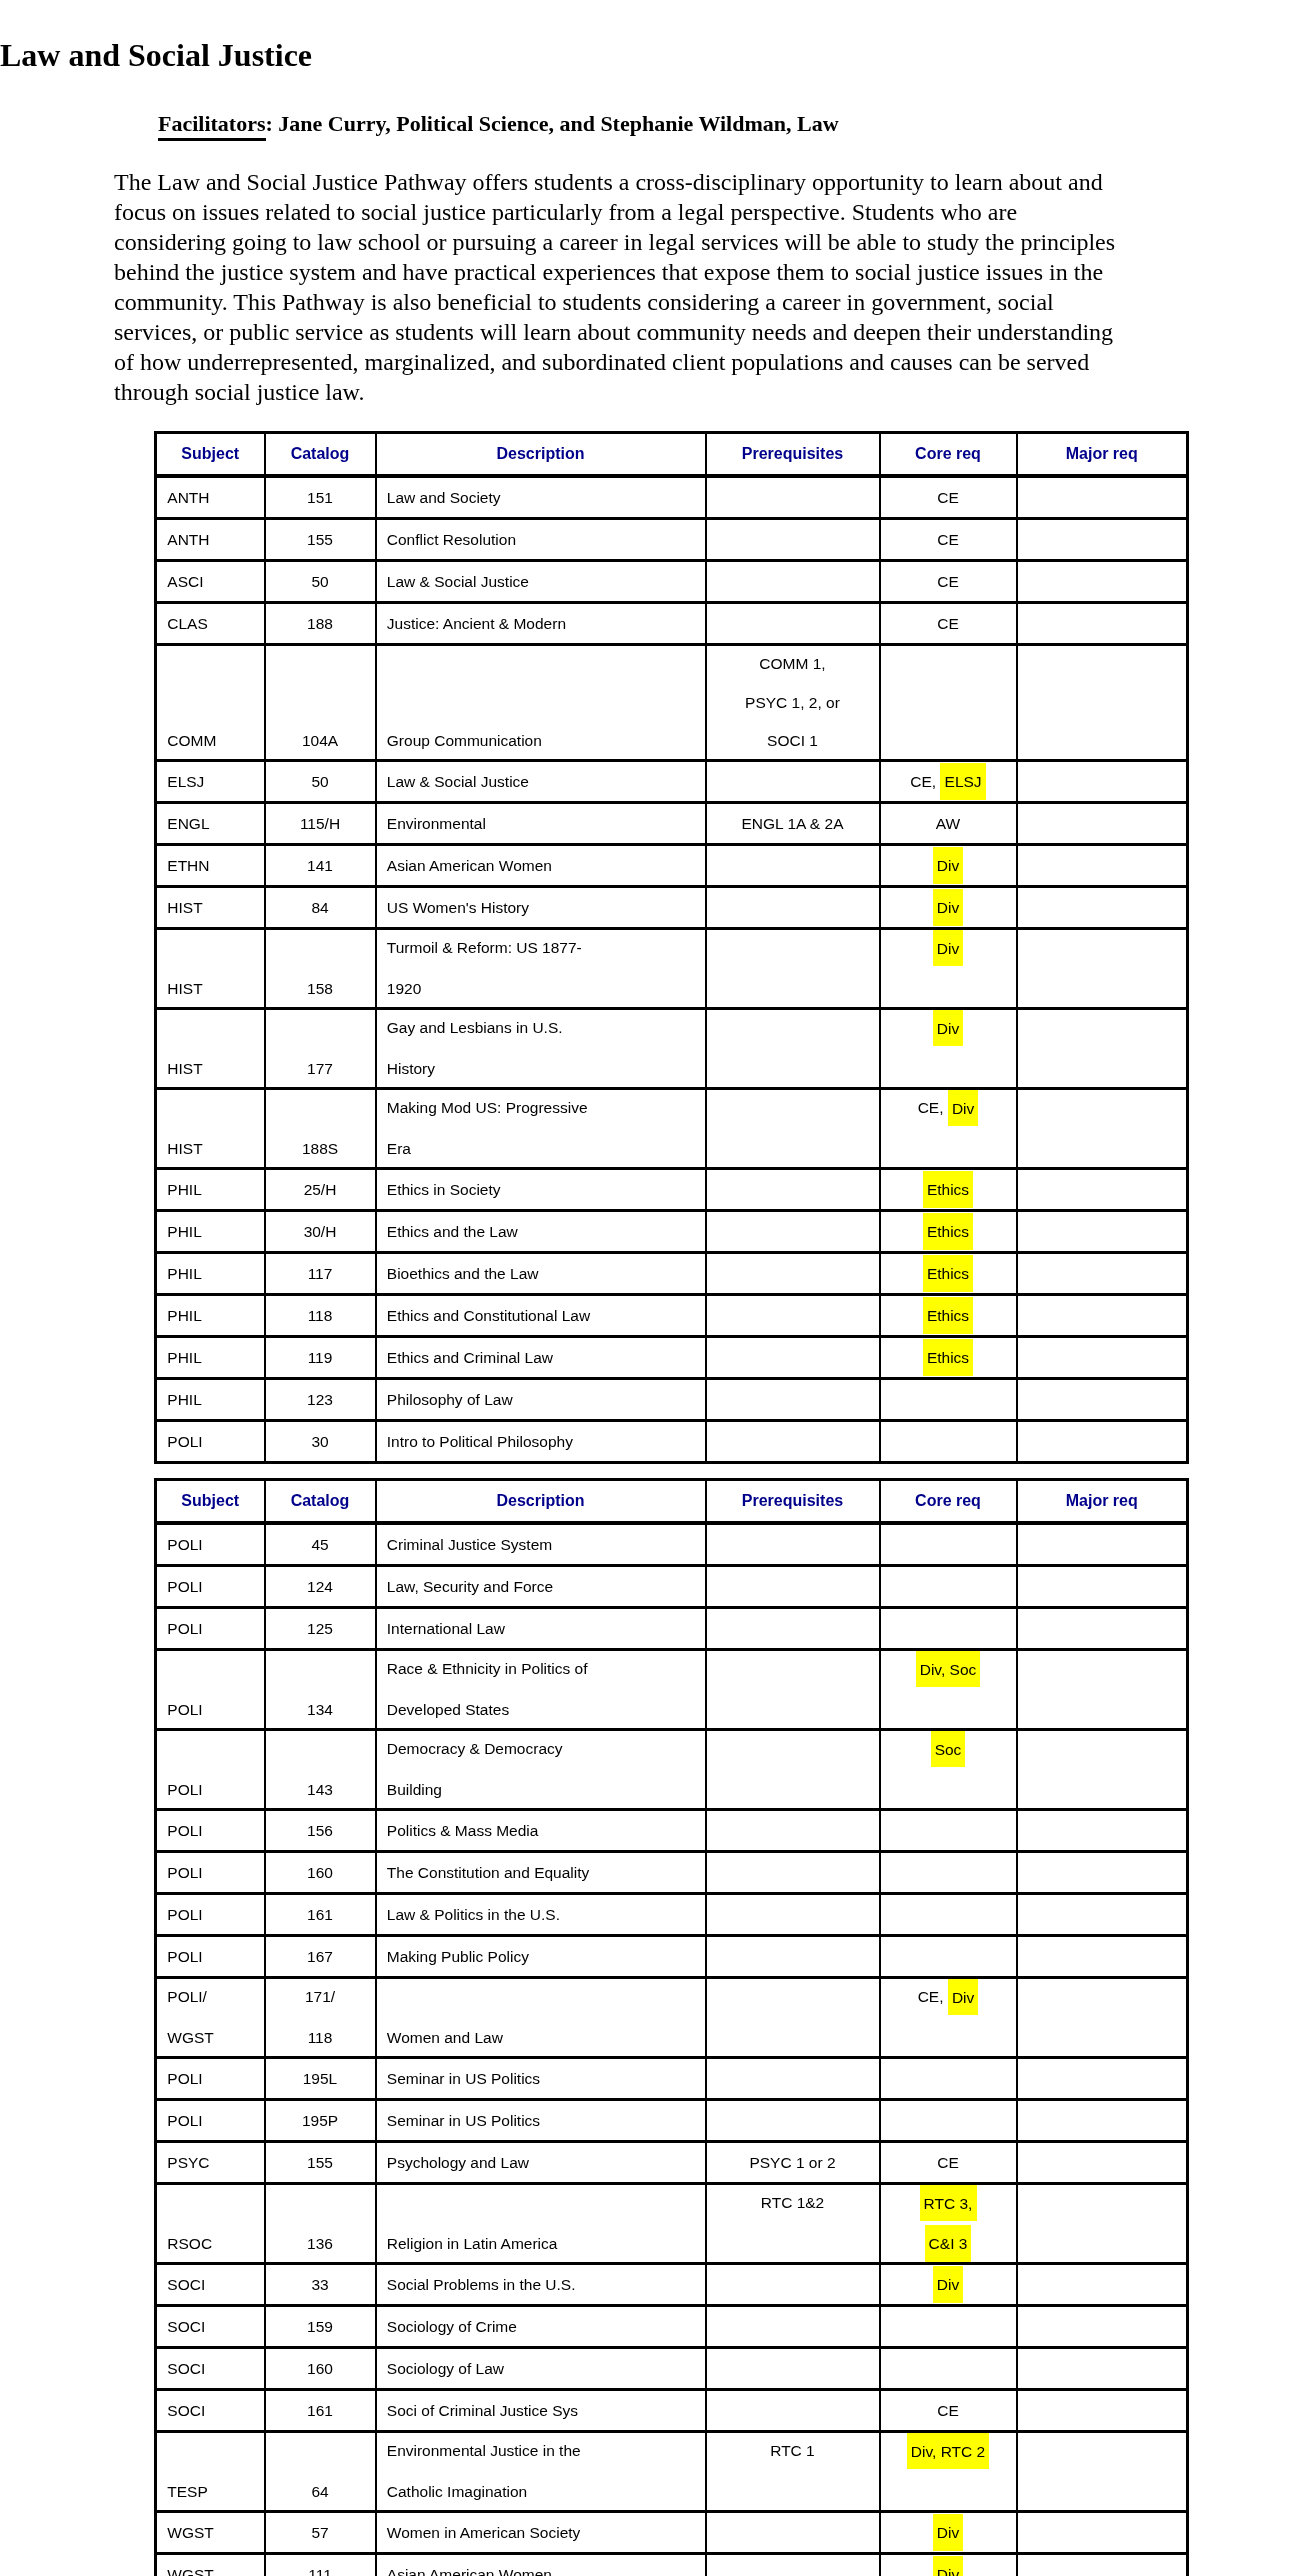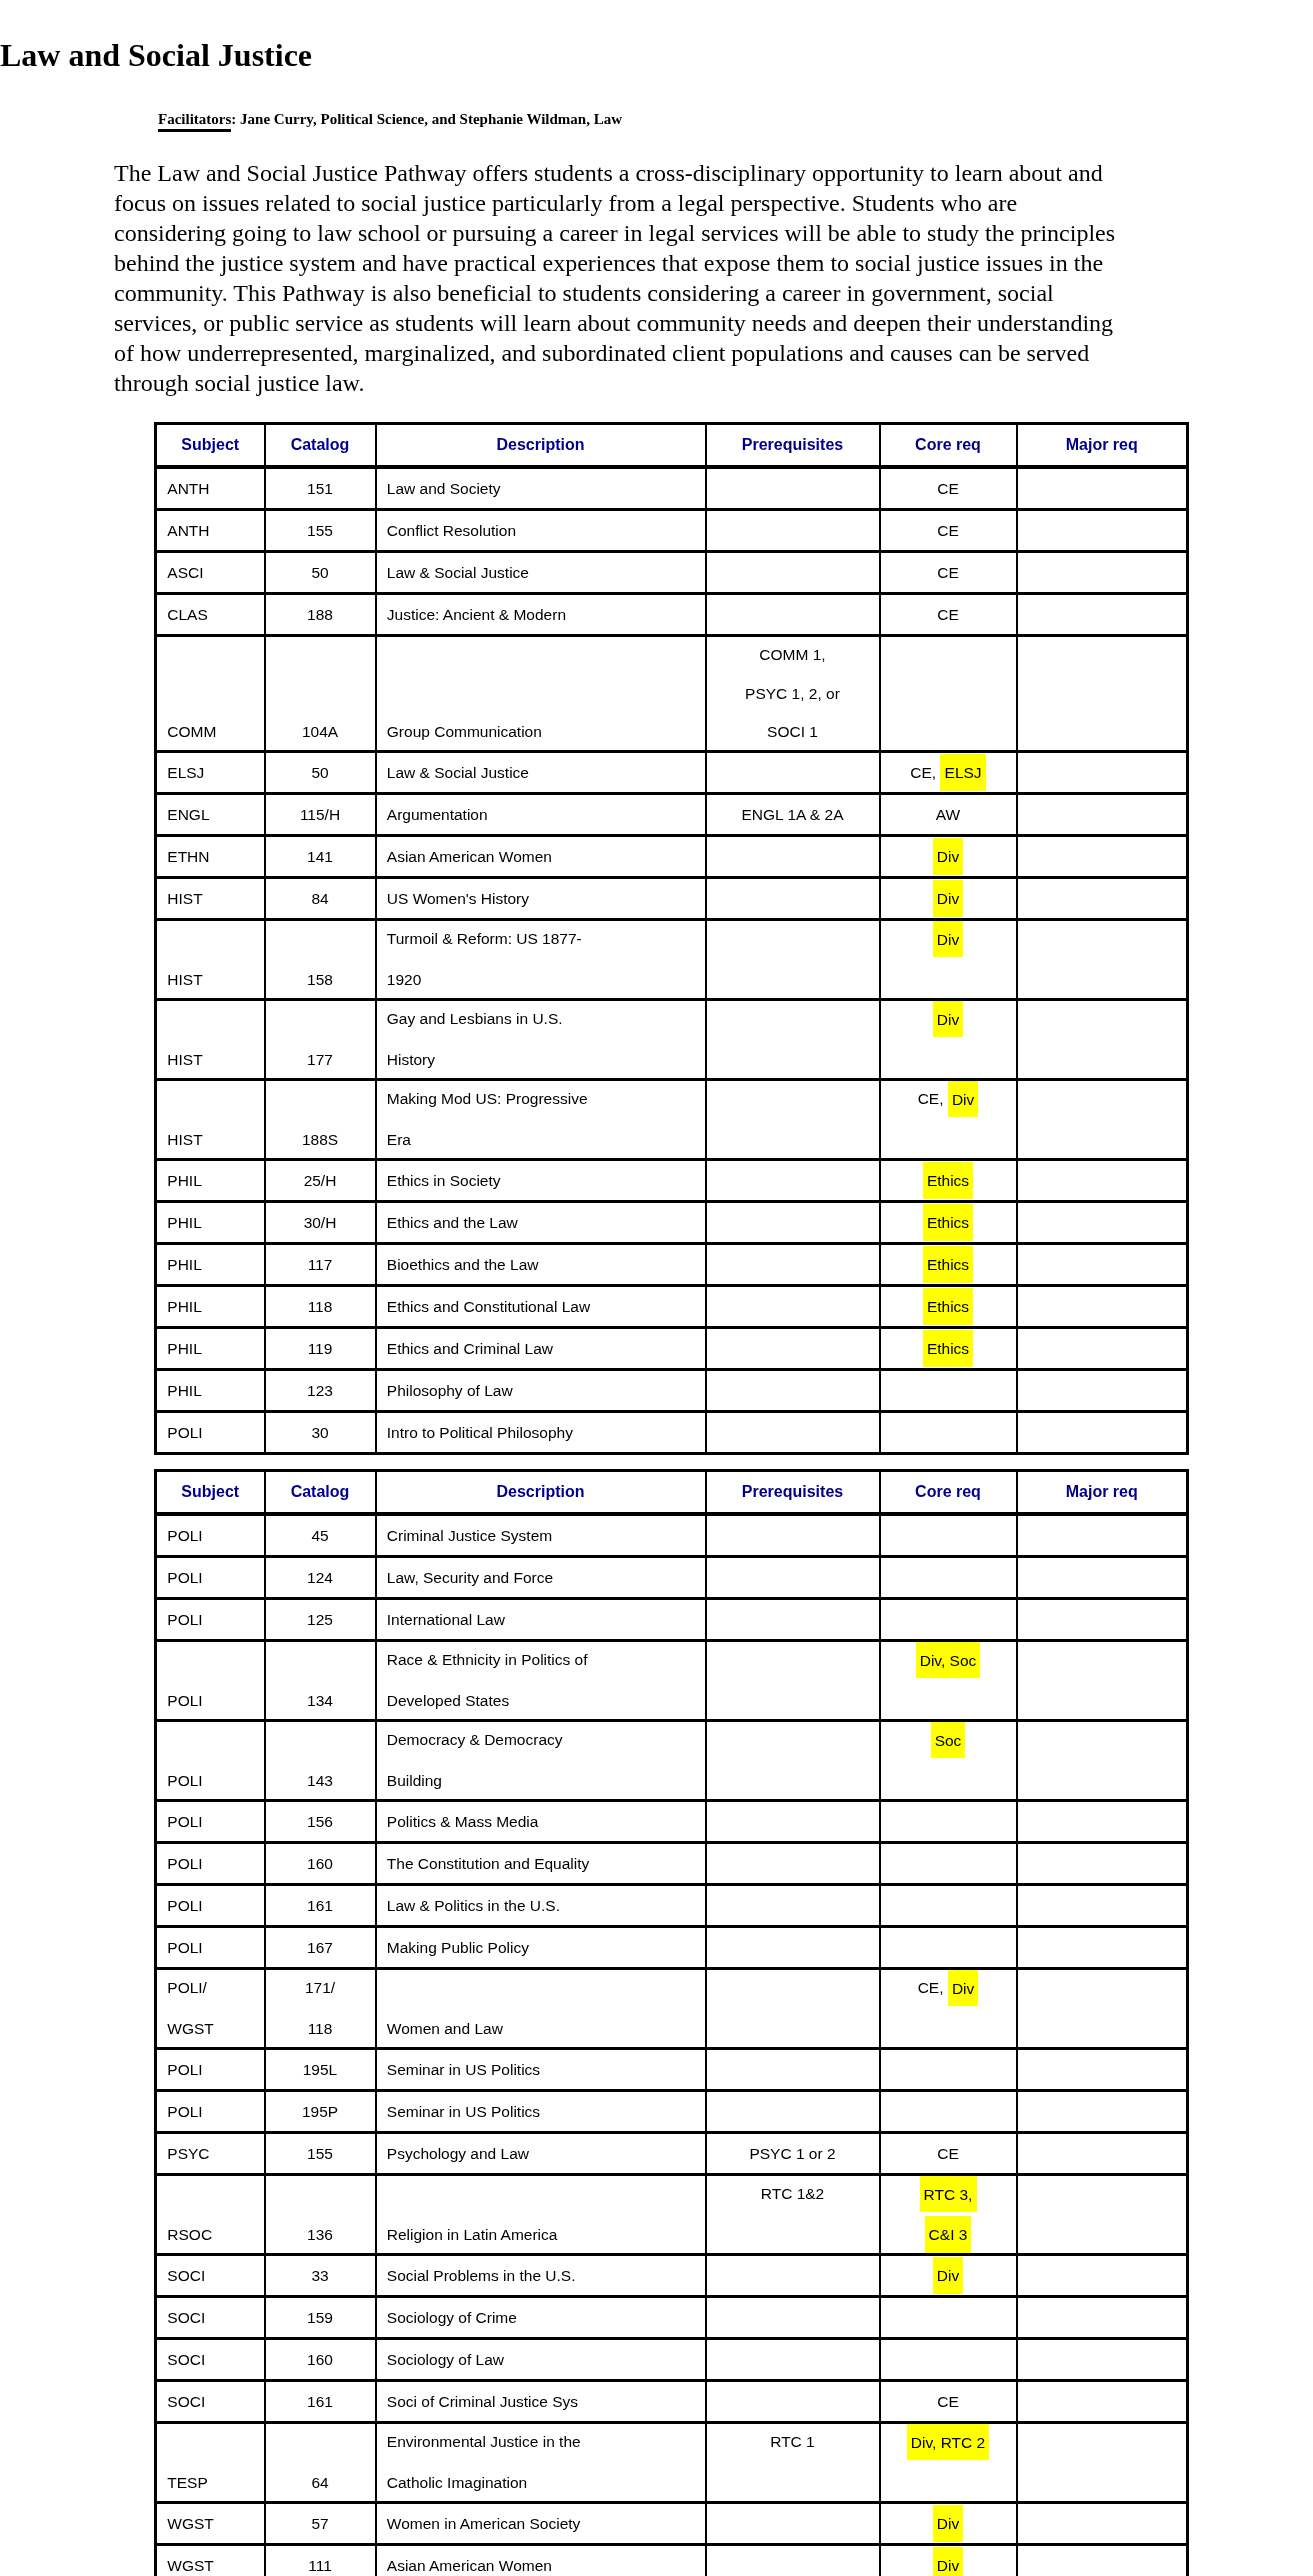--- a/index.html
+++ b/index.html
@@ -13,21 +13,21 @@
     padding-top:37px;
     text-align:left;
     font-weight:bold;
     font-size:32px;
     line-height:1.15;
     font-family:"Liberation Serif","DejaVu Serif",serif;
   }
   .facilitators{
     margin:37px 0 0 158px;
     font-weight:bold;
-    font-size:15px;
+    font-size:22px;
     font-family:"Liberation Serif","DejaVu Serif",serif;
   }
   .facil-label{
     border-bottom:3.1px solid #000;
     padding-bottom:2.1px;
   }
   .intro{
     margin:30px 0 0 114px;
     width:1002px;
     font-size:24px;
@@ -292,21 +292,21 @@
               <div class="line"><span>ENGL</span></div>
             </div>
           </td>
           <td class="c-cat">
             <div class="cell v-center">
               <div class="line"><span>115/H</span></div>
             </div>
           </td>
           <td class="c-desc">
             <div class="cell v-center">
-              <div class="line"><span>Argumentation</span></div>
+              <div class="line"><span>Environmental</span></div>
             </div>
           </td>
           <td class="c-pre">
             <div class="cell v-center">
               <div class="line"><span>ENGL 1A &amp; 2A</span></div>
             </div>
           </td>
           <td class="c-core">
             <div class="cell v-center">
               <div class="line"><span>AW</span></div>

